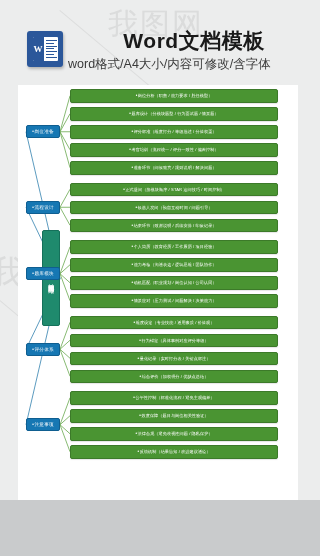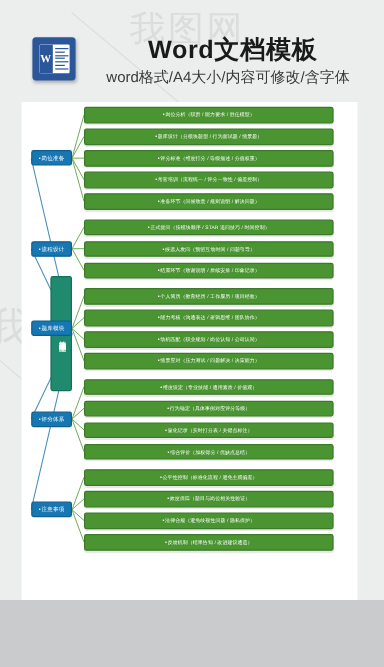--- a/index.html
+++ b/index.html
@@ -46,21 +46,21 @@
   .wicon .lines{flex:1;padding:3px 1px 3px 2px;display:flex;flex-direction:column;justify-content:space-between;}
   .wicon .lines i{display:block;height:1px;background:#2b579a;}
   .wicon .lines i:nth-child(even){width:80%;}
   .h-title{
     position:absolute;left:76px;top:27px;width:236px;
     text-align:center;font-size:21px;font-weight:bold;color:#1a1a1a;
     letter-spacing:0.5px;
   }
   .h-sub{
     position:absolute;left:68px;top:56px;width:244px;
-    text-align:center;font-size:12.5px;color:#3a3a3a;
+    text-align:left;font-size:12.5px;color:#3a3a3a;
   }
   
   .page{
     position:absolute;left:18px;top:85px;width:280px;height:415px;
     background:#ffffff;
   }
   .canvas{position:absolute;left:0;top:0;width:280px;height:415px;}
   .svgwrap{position:absolute;left:0;top:0;width:280px;height:415px;}
   
   .node{position:absolute;box-sizing:border-box;}

